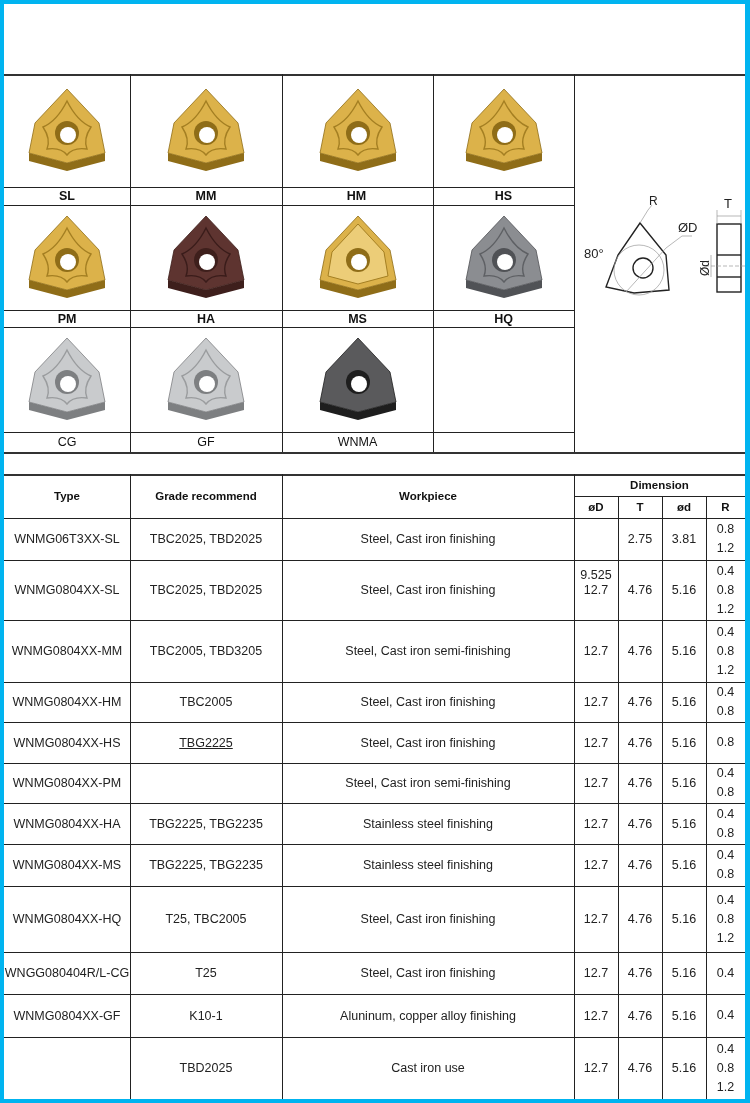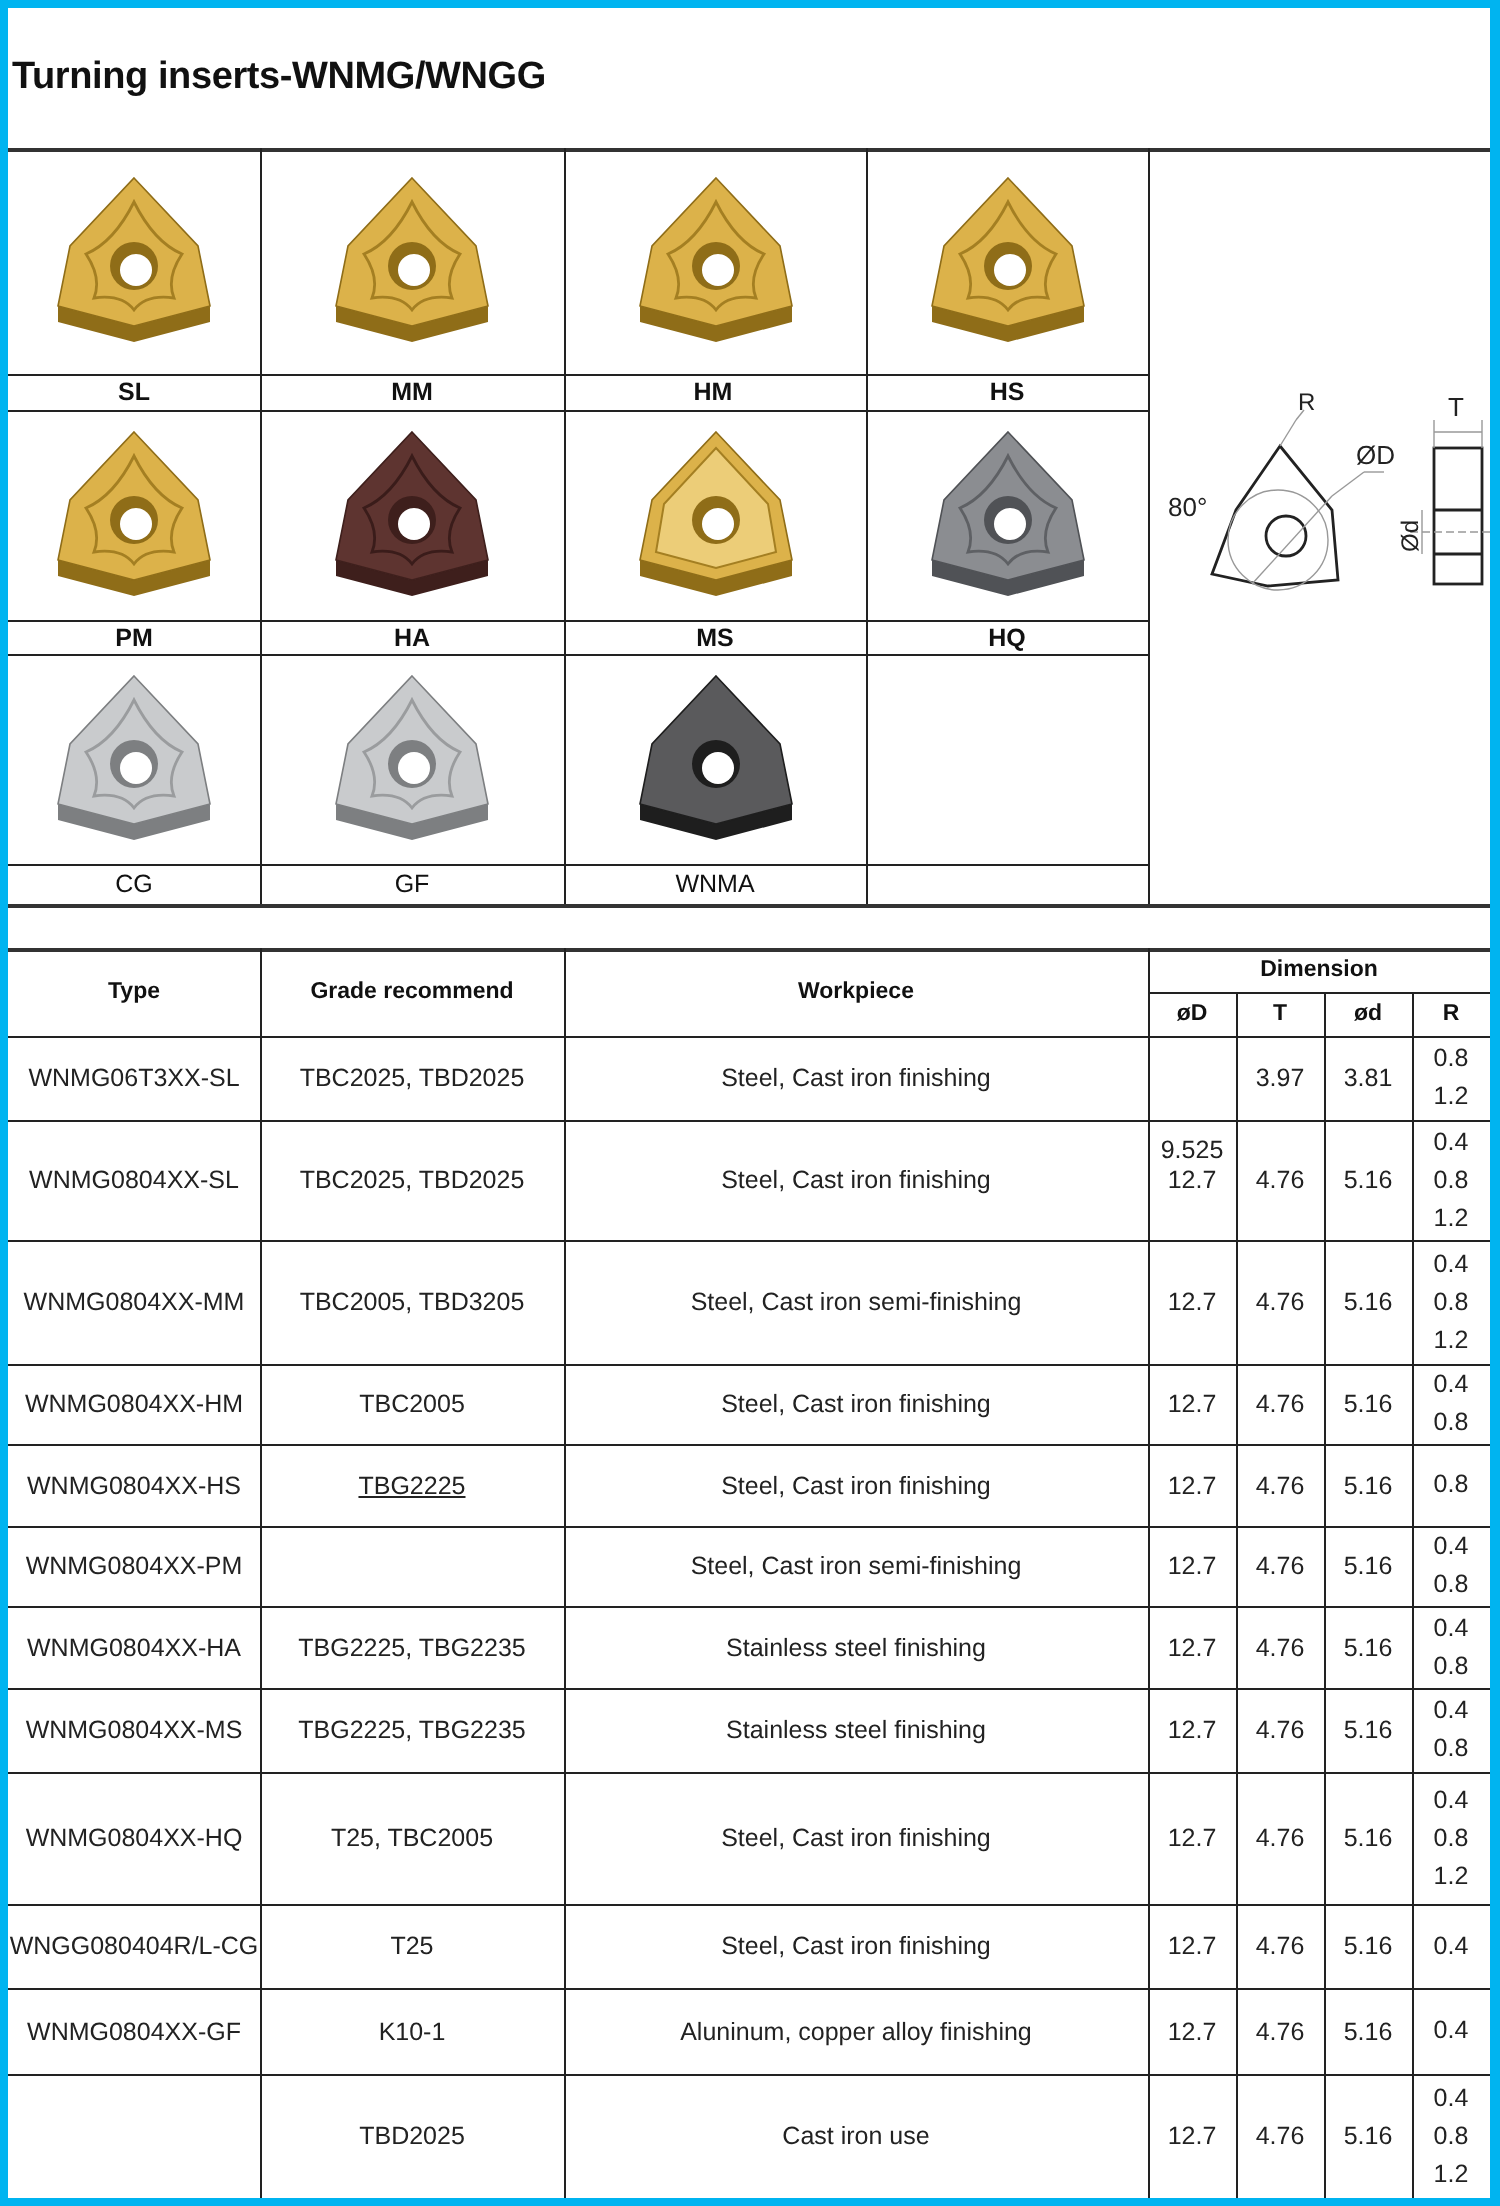--- a/index.html
+++ b/index.html
@@ -16,21 +16,20 @@
   .lbl.bold { font-weight:bold; }
   .th { font-size:11.5px; font-weight:bold; }
   .td { font-size:12.5px; color:#222; }
   .rcol { flex-direction:column; line-height:19px; }
   svg { display:block; }
 </style>
 </head>
 <body>
 
 <div class="page">
-  <div class="title">Turning inserts-WNMG/WNGG</div>
   <div id="grid"></div>
   <div id="diagram"></div>
   <div id="table"></div>
 <div class="line thick hline" style="left: 0px; top: 70px; width: 741px;"></div>
     <div class="line hline" style="left: 0px; top: 183px; width: 570px;"></div>
     <div class="line hline" style="left: 0px; top: 201px; width: 570px;"></div>
     <div class="line hline" style="left: 0px; top: 306px; width: 570px;"></div>
     <div class="line hline" style="left: 0px; top: 323px; width: 570px;"></div>
     <div class="line hline" style="left: 0px; top: 428px; width: 570px;"></div>
     <div class="line hline" style="left: 0px; top: 448px; width: 570px;"></div>
@@ -203,21 +202,21 @@
     <div class="cell th" style="left: 278px; top: 470px; width: 292px; height: 44px;">Workpiece</div>
     <div class="cell th" style="left: 570px; top: 470px; width: 171px; height: 22px;">Dimension</div>
     <div class="cell th" style="left: 570px; top: 492px; width: 44px; height: 22px;">øD</div>
     <div class="cell th" style="left: 614px; top: 492px; width: 44px; height: 22px;">T</div>
     <div class="cell th" style="left: 658px; top: 492px; width: 44px; height: 22px;">ød</div>
     <div class="cell th" style="left: 702px; top: 492px; width: 39px; height: 22px;">R</div>
     <div class="cell td" style="left: 0px; top: 514px; width: 126px; height: 42px;">WNMG06T3XX-SL</div>
     <div class="cell td" style="left: 126px; top: 514px; width: 152px; height: 42px;">TBC2025, TBD2025</div>
     <div class="cell td" style="left: 278px; top: 514px; width: 292px; height: 42px;">Steel, Cast iron finishing</div>
     <div class="cell td" style="left: 570px; top: 514px; width: 44px; height: 42px; margin-top: 36px;">9.525</div>
-    <div class="cell td" style="left: 614px; top: 514px; width: 44px; height: 42px;">3.97</div>
+    <div class="cell td" style="left: 614px; top: 514px; width: 44px; height: 42px;">2.75</div>
     <div class="cell td" style="left: 658px; top: 514px; width: 44px; height: 42px;">3.81</div>
     <div class="cell td rcol" style="left: 702px; top: 514px; width: 39px; height: 42px;">
       <span>0.8</span>
       <span>1.2</span>
     </div>
     <div class="cell td" style="left: 0px; top: 556px; width: 126px; height: 60px;">WNMG0804XX-SL</div>
     <div class="cell td" style="left: 126px; top: 556px; width: 152px; height: 60px;">TBC2025, TBD2025</div>
     <div class="cell td" style="left: 278px; top: 556px; width: 292px; height: 60px;">Steel, Cast iron finishing</div>
     <div class="cell td" style="left: 570px; top: 556px; width: 44px; height: 60px;">12.7</div>
     <div class="cell td" style="left: 614px; top: 556px; width: 44px; height: 60px;">4.76</div>

